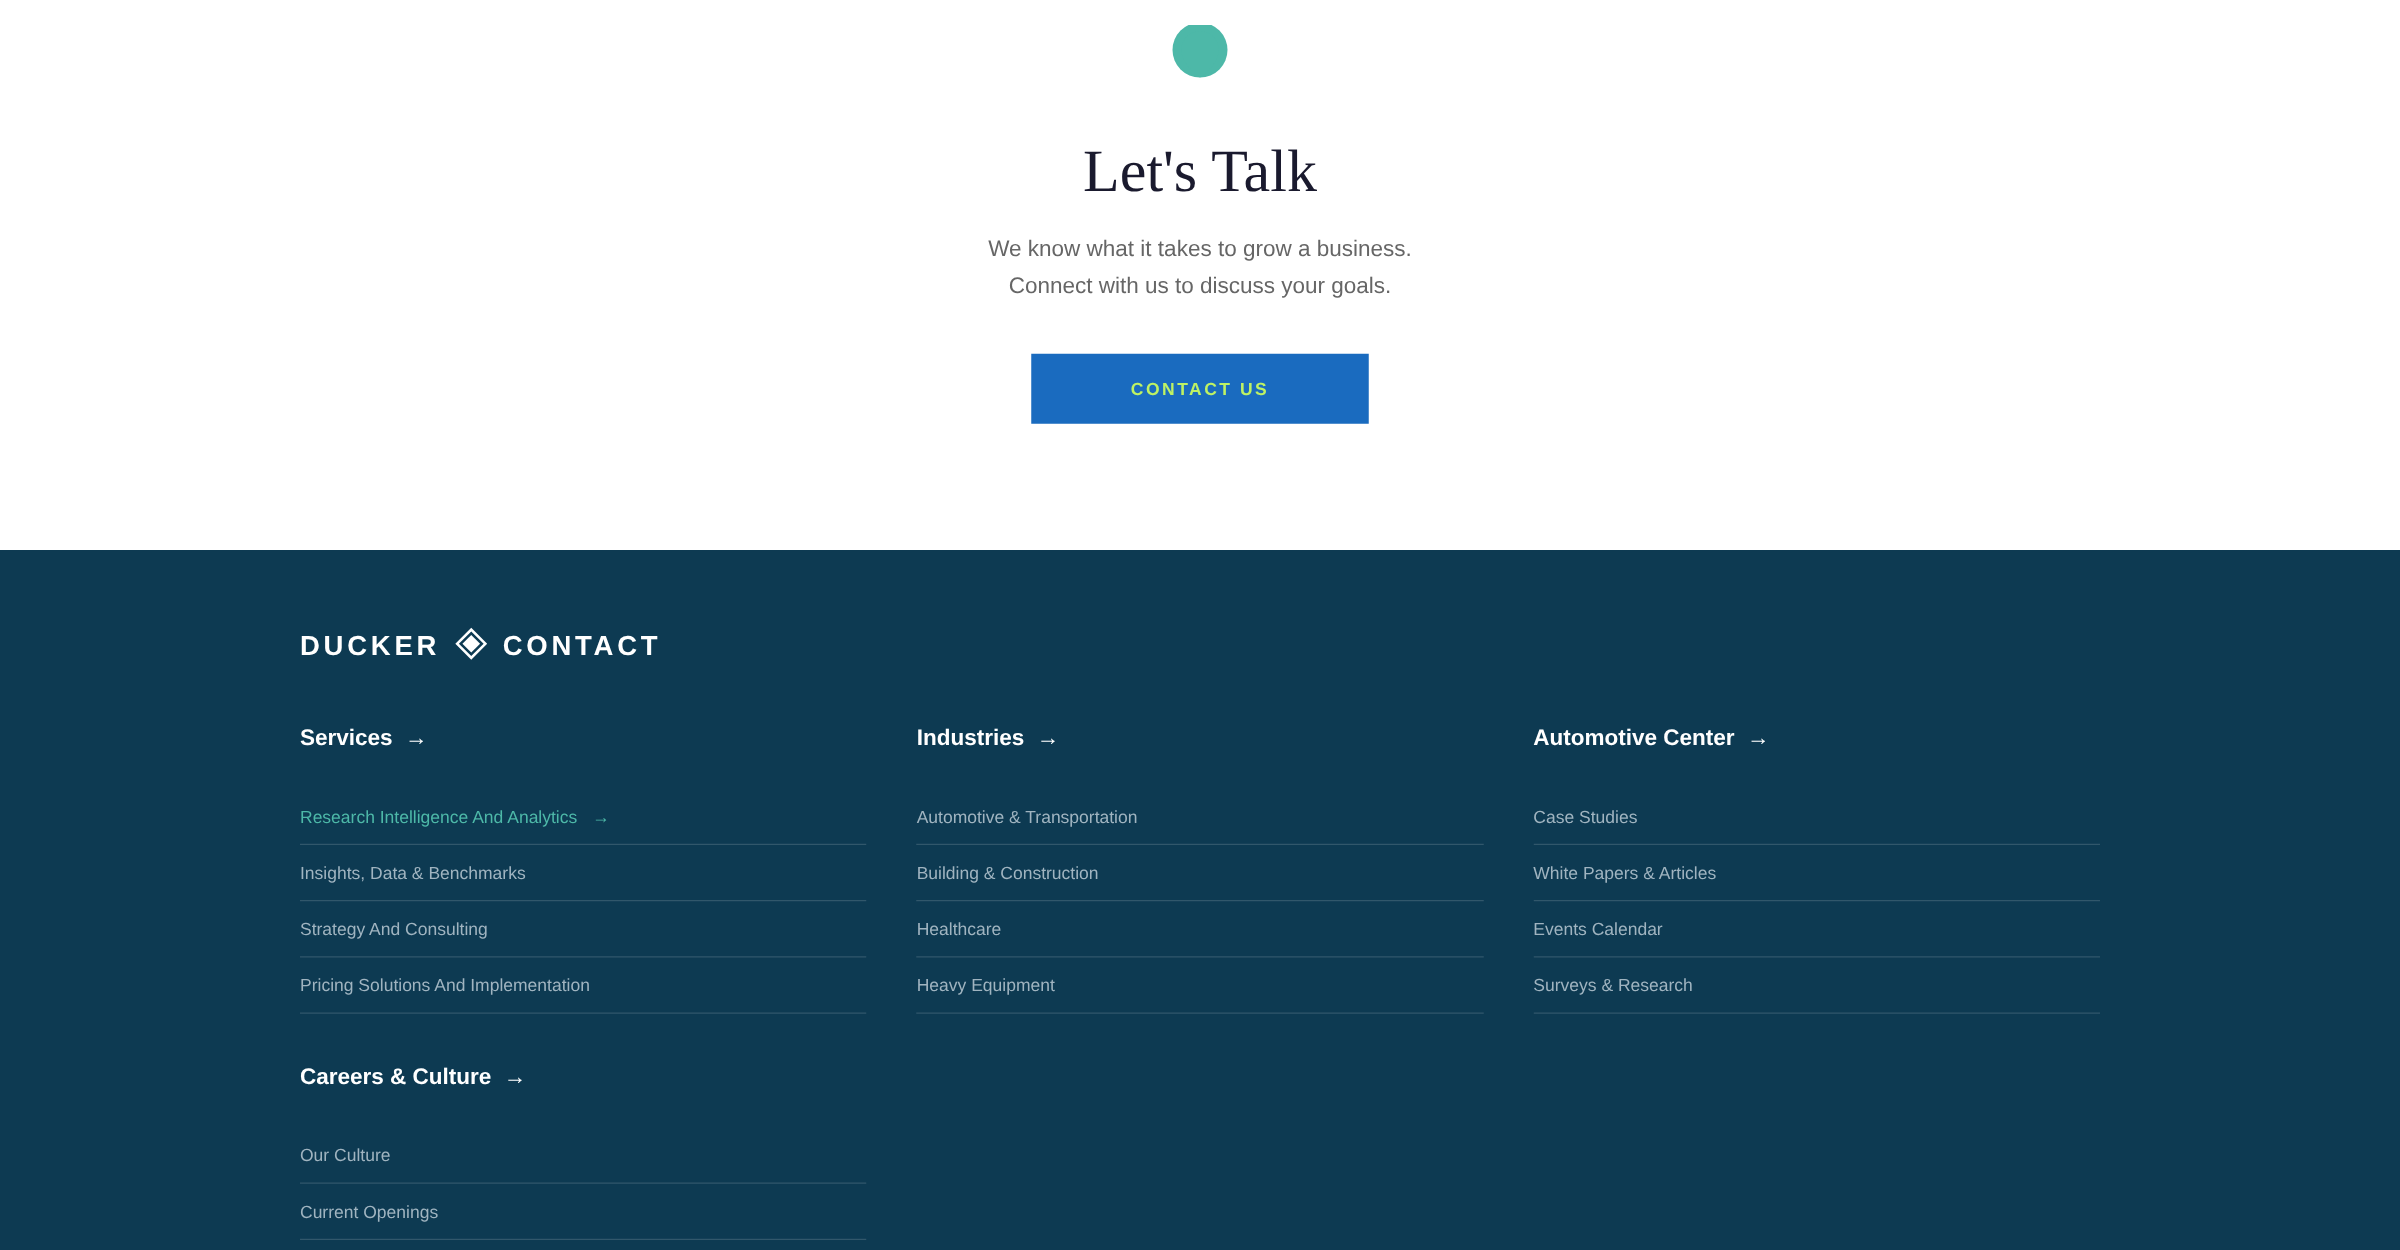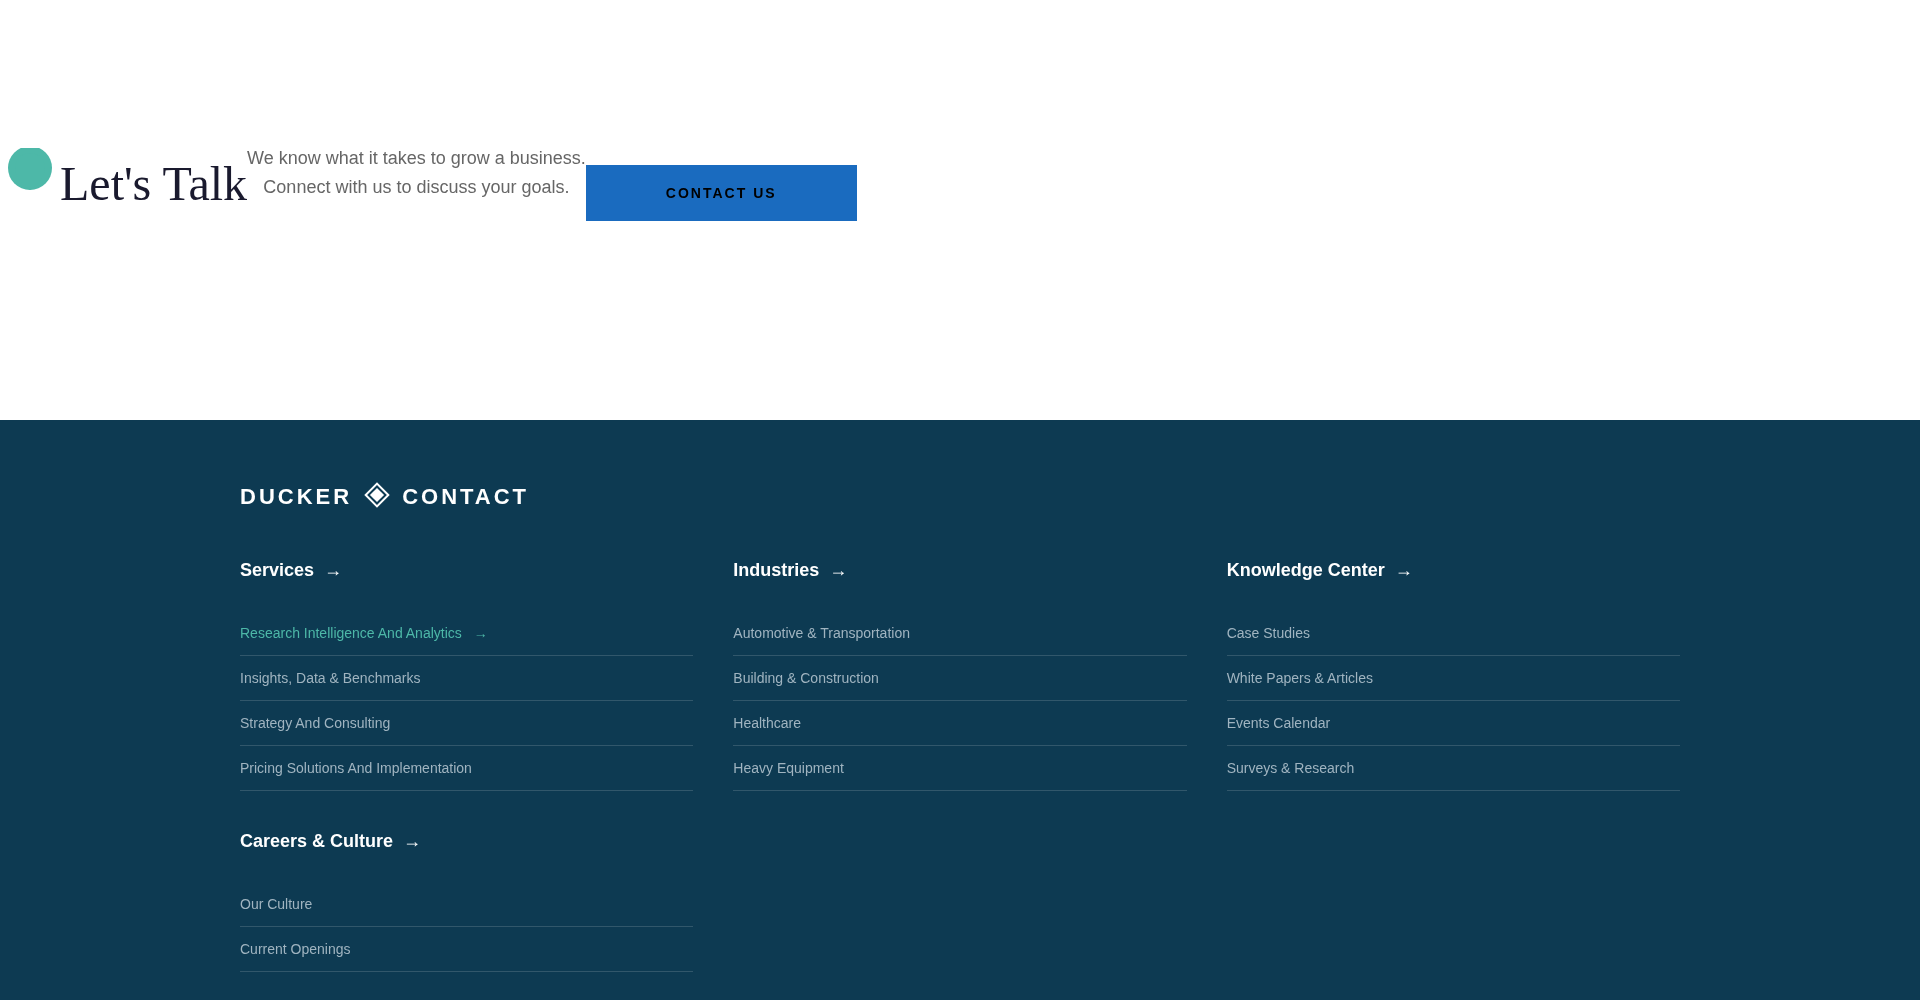--- a/index.html
+++ b/index.html
@@ -12,24 +12,25 @@
       font-family: Arial, sans-serif;
       background: #ffffff;
       width: 1920px;
       min-height: 1000px;
     }
 
     
     .hero-section {
       background: #ffffff;
       display: flex;
-      flex-direction: row;
+      flex-direction: column;
       align-items: center;
       padding: 0 0 34px 0;
       min-height: 420px;
+      margin-top: 20px;
     }
 
     .hero-icon {
       width: 60px;
       height: 60px;
       margin-bottom: 30px;
       margin-top: 0;
     }
 
     .hero-title {
@@ -44,21 +45,21 @@
     .hero-subtitle {
       font-size: 18px;
       color: #666;
       text-align: center;
       line-height: 1.6;
       margin-bottom: 40px;
     }
 
     .contact-btn {
       background: #1a6bbf;
-      color: #000000;
+      color: #bef264;
       border: none;
       padding: 20px 80px;
       font-size: 14px;
       font-weight: 700;
       letter-spacing: 2px;
       cursor: pointer;
       text-transform: uppercase;
     }
 
     
@@ -211,21 +212,21 @@
       <a class="footer-link">
         <span>Healthcare</span>
       </a>
       <a class="footer-link">
         <span>Heavy Equipment</span>
       </a>
     </div>
 
     <div class="footer-col">
       <div class="footer-col-title">
-        <span>Knowledge Center</span>
+        <span>Automotive Center</span>
         <span class="arrow-icon">→</span>
       </div>
       <a class="footer-link">
         <span>Case Studies</span>
       </a>
       <a class="footer-link">
         <span>White Papers &amp; Articles</span>
       </a>
       <a class="footer-link">
         <span>Events Calendar</span>

